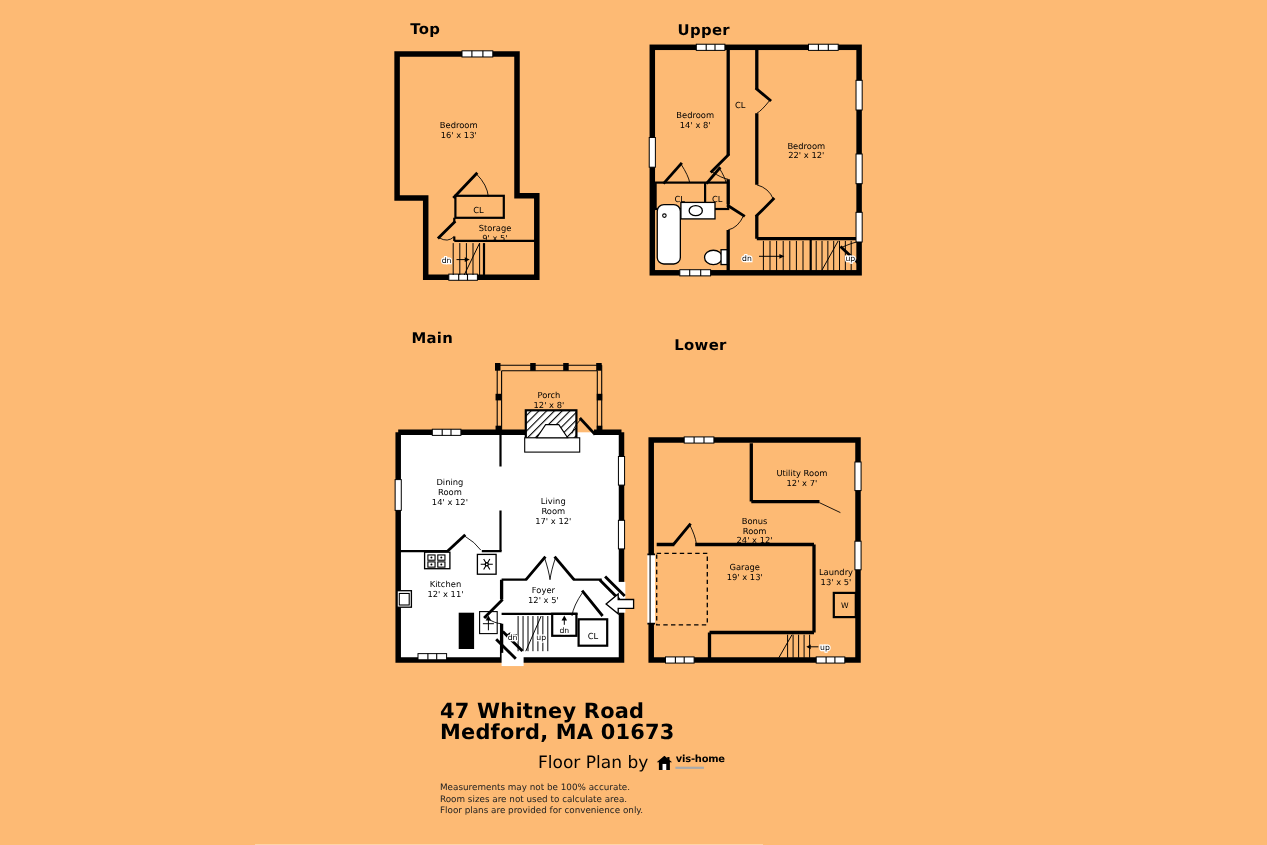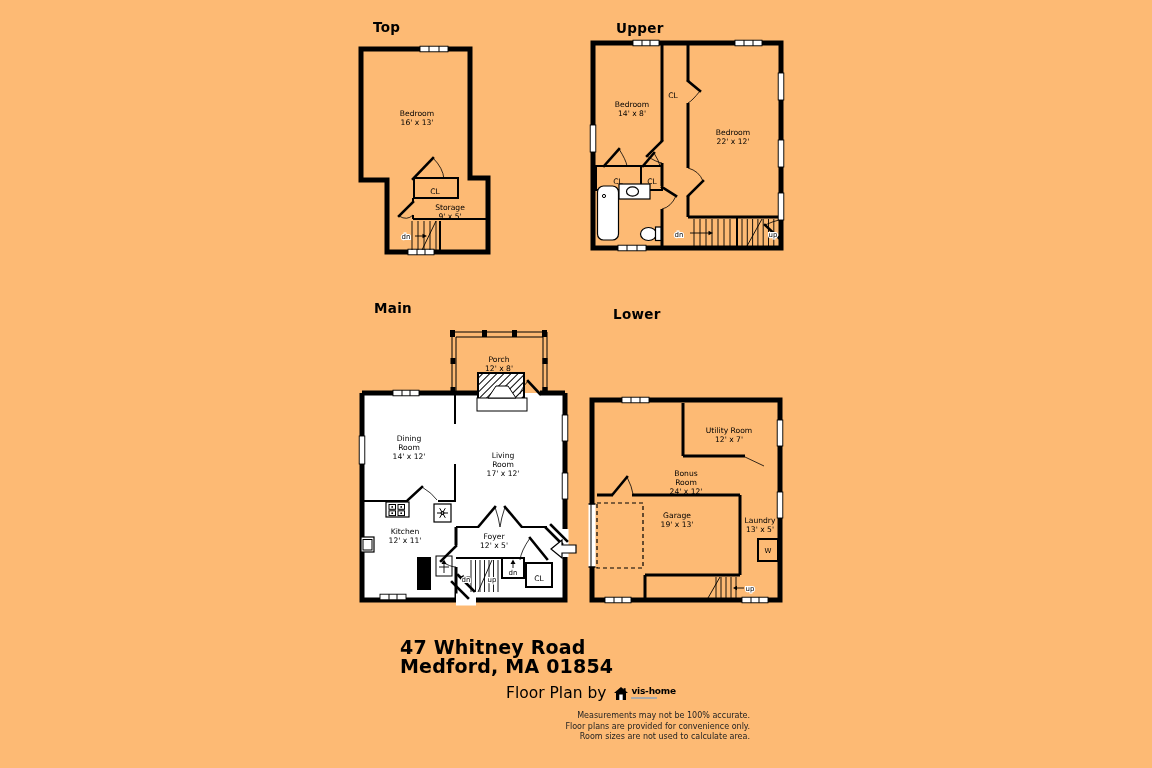--- a/index.html
+++ b/index.html
@@ -16,26 +16,26 @@
   .wall2{stroke:#000;stroke-width:2;fill:none;}
   .thin{stroke:#000;stroke-width:1;fill:none;}
   .tread{stroke:#000;stroke-width:0.9;fill:none;}
   .leaf{stroke:#000;stroke-width:2.6;fill:none;stroke-linecap:square;}
   .arc{stroke:#000;stroke-width:0.8;fill:none;}
   .win{fill:#fff;stroke:#000;stroke-width:0.9;}
   .fix{fill:#fff;stroke:#000;stroke-width:1.2;}
   .address{position:absolute;left:400px;top:638px;width:350px;text-align:left;
            font-size:19px;font-weight:bold;line-height:18.5px;letter-spacing:.2px;}
   .credit-row{position:absolute;left:489px;top:682px;height:22px;display:flex;align-items:center;gap:8px;}
-  .credit-text{font-size:15.5px;margin-left:17px;}
+  .credit-text{font-size:15.5px;}
   .brand{display:flex;align-items:center;gap:3px;justify-content:space-between;}
   .brand-col{display:flex;flex-direction:column;line-height:9px;}
   .brand-name{font-size:9px;font-weight:bold;letter-spacing:-.2px;}
   .brand-bar{width:26px;height:2px;background:#aaa;margin-top:1px;}
-  .disclaimer{position:absolute;left:400px;top:711px;width:350px;text-align:right;
+  .disclaimer{position:absolute;left:400px;top:711px;width:350px;text-align:left;
               font-size:8px;line-height:10.6px;color:#222;}
 </style>
 </head>
 <body>
 
 <div class="canvas">
 
   <div class="floor-title" style="left:373px;top:19px;">Top</div>
   <div class="floor-title" style="left:616px;top:20px;">Upper</div>
   <div class="floor-title" style="left:374px;top:300px;">Main</div>
@@ -301,37 +301,37 @@
     <text class="rlabel" x="677" y="518">Garage</text>
     <text class="rlabel" x="677" y="527">19' x 13'</text>
     <text class="rlabel" x="760" y="523">Laundry</text>
     <text class="rlabel" x="760" y="532">13' x 5'</text>
     <text class="slabel" x="768" y="553">W</text>
     <text class="slabel halo" x="750" y="591">up</text>
   </svg>
 
   <div class="address">
     <div>47 Whitney Road</div>
-    <div>Medford, MA 01854</div>
+    <div>Medford, MA 01673</div>
   </div>
 
   <div class="credit-row">
     <span class="credit-text">Floor Plan by</span>
     <span class="brand">
       <svg width="14" height="13" viewBox="0 0 14 13">
         <path d="M7 0 L14 6 H12 V13 H2 V6 H0 Z" fill="#000"></path>
         <rect x="9.6" y="1.2" width="2" height="3" fill="#000"></rect>
         <rect x="5.3" y="7.5" width="3.4" height="5.5" fill="#fff"></rect>
       </svg>
       <span class="brand-col">
         <span class="brand-name">vis-home</span>
         <span class="brand-bar"></span>
       </span>
     </span>
   </div>
 
   <div class="disclaimer">
     <div>Measurements may not be 100% accurate.</div>
+    <div>Room sizes are not used to calculate area.</div>
     <div>Floor plans are provided for convenience only.</div>
-    <div>Room sizes are not used to calculate area.</div>
   </div>
 
 </div>
 
 </body></html>

